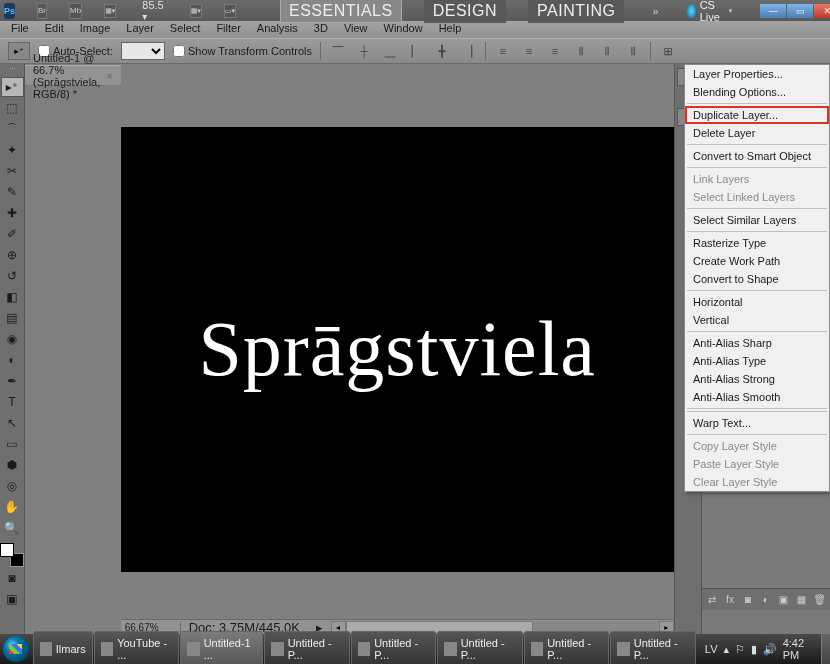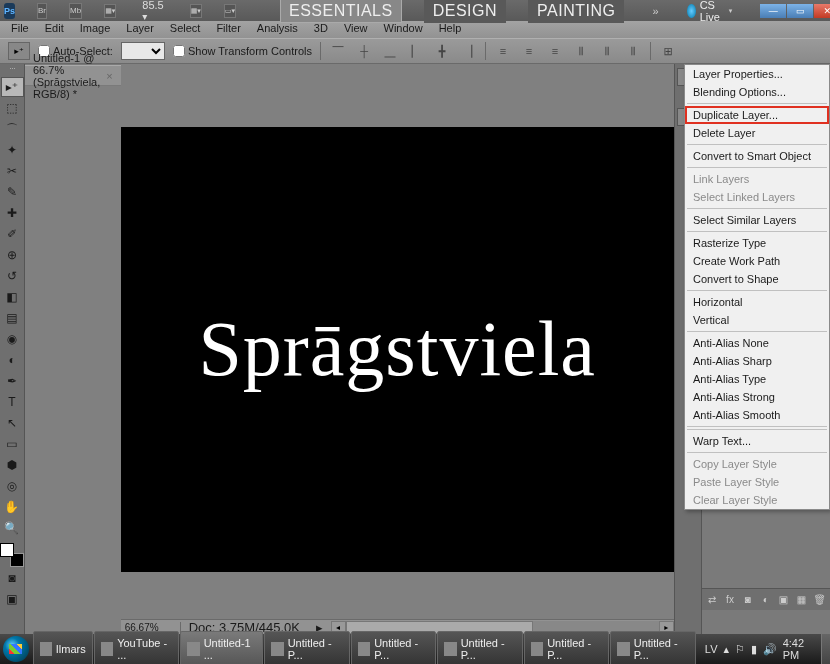--- a/index.html
+++ b/index.html
@@ -234,21 +234,20 @@
         <div class="csep"></div>
         <div class="ci">Select Similar Layers</div>
         <div class="csep"></div>
         <div class="ci">Rasterize Type</div>
         <div class="ci">Create Work Path</div>
         <div class="ci">Convert to Shape</div>
         <div class="csep"></div>
         <div class="ci">Horizontal</div>
         <div class="ci">Vertical</div>
         <div class="csep"></div>
-        <div class="ci">Anti-Alias None</div>
         <div class="ci">Anti-Alias Sharp</div>
         <div class="ci">Anti-Alias Type</div>
         <div class="ci">Anti-Alias Strong</div>
         <div class="ci">Anti-Alias Smooth</div>
         <div class="csep"></div>
         <div class="csep"></div>
         <div class="ci">Warp Text...</div>
         <div class="csep"></div>
         <div class="ci disabled">Copy Layer Style</div>
         <div class="ci disabled">Paste Layer Style</div>

